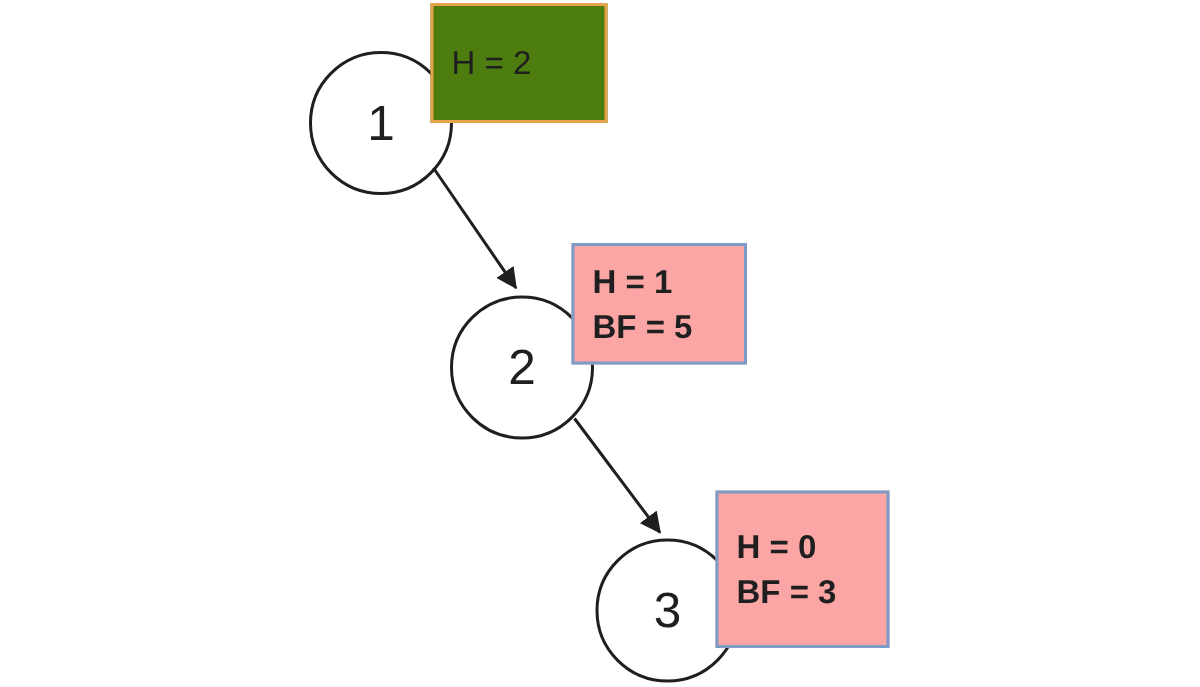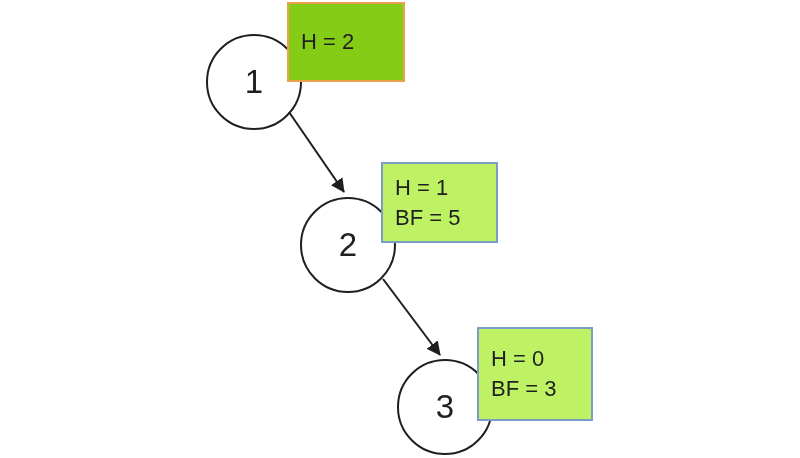--- a/index.html
+++ b/index.html
@@ -52,30 +52,31 @@
     flex-direction: column;
     justify-content: center;
     padding-left: 12px;
     z-index: 3;
     color: #1f1f1f;
     font-size: 22px;
     line-height: 30px;
     white-space: nowrap;
   }
   .badge-highlight {
-    background: #84cc16;
+    background: #4d7c0f;
     border: 2px solid #e7a24b;
   }
   .badge-normal {
-    background: #bef264;
+    background: #fca5a5;
     border: 2px solid #7b9cc6;
+    font-weight: bold;
   }
   .badge-1 { left: 287px; top: 2px;   width: 118px; height: 80px; }
   .badge-2 { left: 381px; top: 162px; width: 117px; height: 81px; }
-  .badge-3 { left: 477px; top: 327px; width: 116px; height: 94px; }
+  .badge-3 { left: 477px; top: 327px; width: 116px; height: 105px; }
   .badge-line { display: block; }
   .badge-line.bold { font-weight: 700; }
 </style>
 </head>
 <body>
 
 <div class="canvas">
 
   <svg class="edges-layer" viewBox="0 0 800 458" xmlns="http://www.w3.org/2000/svg">
     <defs>

